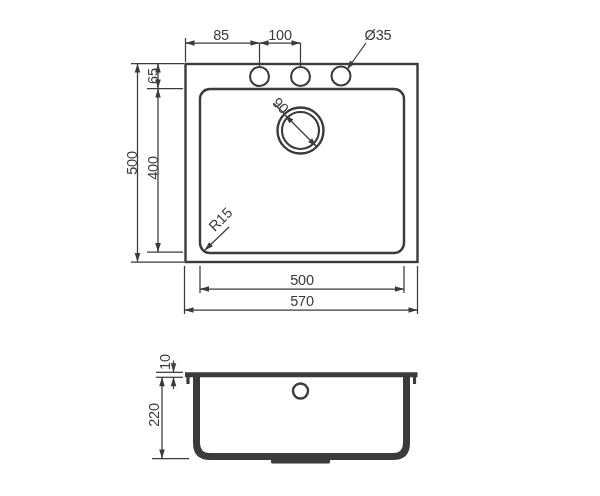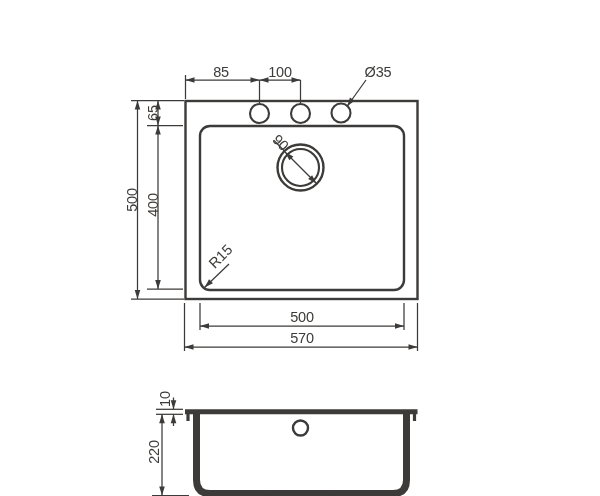--- a/index.html
+++ b/index.html
@@ -1,18 +1,18 @@
 <!DOCTYPE html>
 <html style="--line: #3c3b39; --bg: #ffffff;"><head>
 <meta charset="utf-8">
 <style>
   :root{ --line:#3c3b39; --bg:#ffffff; }
   html,body{margin:0;padding:0;}
   body{width:600px;height:496px;background:var(--bg);overflow:hidden;}
-  .stage{position:relative;width:600px;height:424px;background:var(--bg);margin-top:37px;}
+  .stage{position:relative;width:600px;height:424px;background:var(--bg);}
   svg{display:block;}
   svg text{font-family:"Liberation Sans","DejaVu Sans",sans-serif;font-size:14.5px;fill:var(--line);letter-spacing:-0.2px;}
   .s-obj{stroke:var(--line);stroke-width:2.4;fill:none;}
   .s-obj2{stroke:var(--line);stroke-width:2.1;fill:none;}
   .s-thin{stroke:var(--line);stroke-width:1.25;fill:none;}
   .s-5{stroke:var(--line);stroke-width:5;fill:none;}
   .s-3{stroke:var(--line);stroke-width:3.2;fill:none;}
   .s-7{stroke:var(--line);stroke-width:7;fill:none;}
   .f{fill:var(--line);stroke:none;}
 </style>

